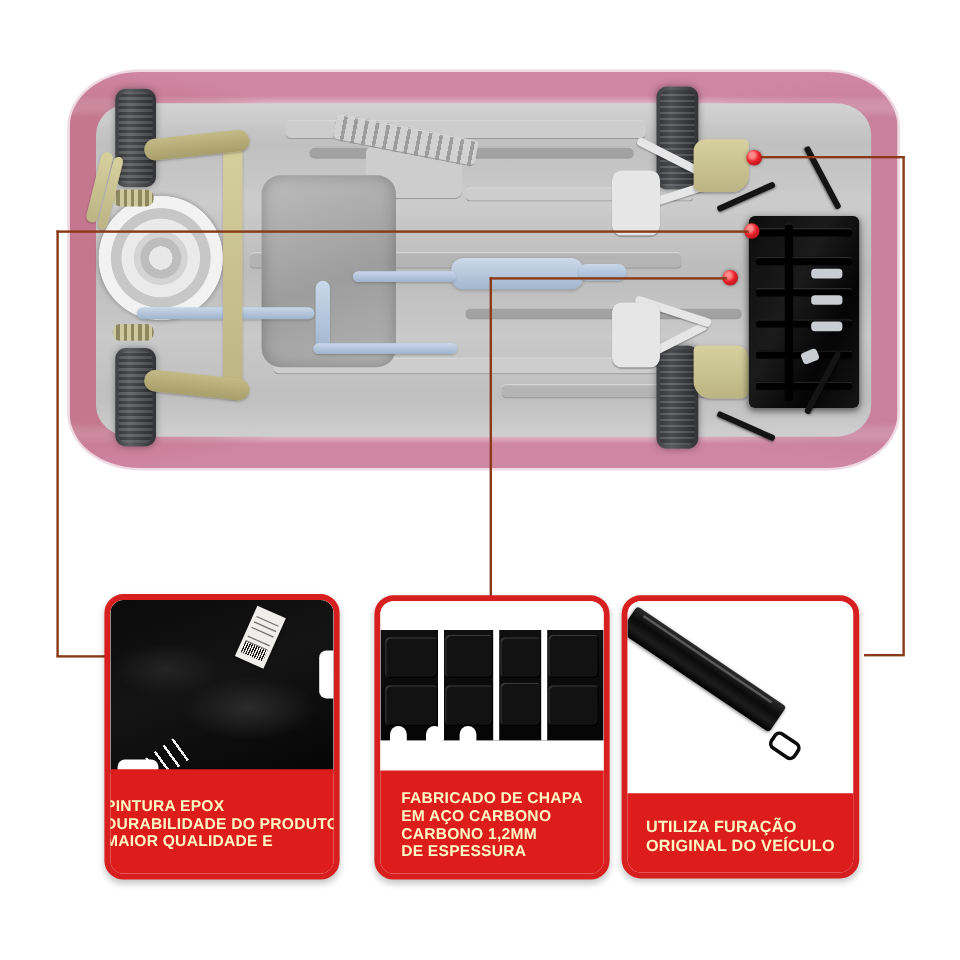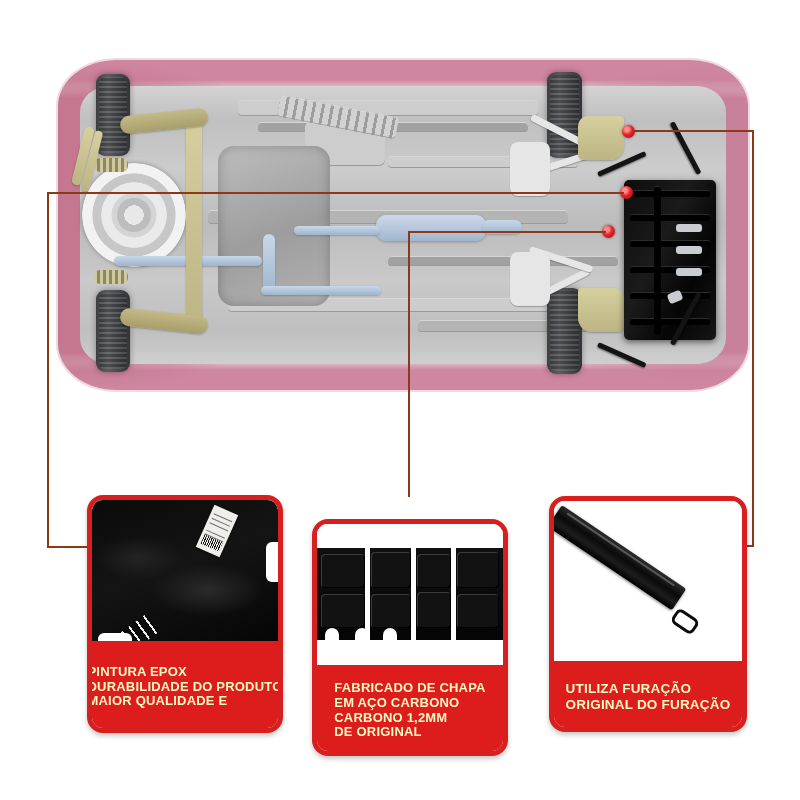--- a/index.html
+++ b/index.html
@@ -223,21 +223,21 @@
     </div>
     <div class="cap" style="height:92px;font-size:13px;">
       <div>
         <span>PINTURA EPOX</span>
         <span>DURABILIDADE DO PRODUTO</span>
         <span>MAIOR QUALIDADE E</span>
       </div>
     </div>
   </div>
 
-  <div class="card" style="left:312px;top:496px;width:186px;height:227px;margin-top:23px;">
+  <div class="card" style="left:312px;top:496px;width:186px;height:227px;">
     <div class="photo" style="height:141px;">
       <div class="ph-ribs">
         <div class="blk" style="top:24px;height:92px;"></div>
         <div class="cell" style="left:4px;top:30px;width:44px;height:34px;"></div>
         <div class="cell" style="left:54px;top:28px;width:40px;height:36px;"></div>
         <div class="cell" style="left:100px;top:30px;width:34px;height:34px;"></div>
         <div class="cell" style="left:140px;top:28px;width:42px;height:36px;"></div>
         <div class="cell" style="left:4px;top:70px;width:44px;height:34px;"></div>
         <div class="cell" style="left:54px;top:70px;width:40px;height:34px;"></div>
         <div class="cell" style="left:100px;top:68px;width:34px;height:36px;"></div>
@@ -248,33 +248,33 @@
         <div class="foot" style="left:8px;top:104px;width:14px;height:37px;"></div>
         <div class="foot" style="left:38px;top:104px;width:14px;height:37px;"></div>
         <div class="foot" style="left:66px;top:104px;width:14px;height:37px;"></div>
       </div>
     </div>
     <div class="cap" style="height:91px;font-size:13px;">
       <div>
         <span>FABRICADO DE CHAPA</span>
         <span>EM AÇO CARBONO</span>
         <span>CARBONO 1,2MM</span>
-        <span>DE ORIGINAL</span>
-      </div>
-    </div>
-  </div>
-
-  <div class="card" style="left:549px;top:496px;width:188px;height:226px;">
+        <span>DE ESPESSURA</span>
+      </div>
+    </div>
+  </div>
+
+  <div class="card" style="left:518px;top:496px;width:188px;height:226px;">
     <div class="photo" style="height:160px;">
       <div class="ph-bar">
         <div class="bar"></div>
         <div class="eye" style="left:118px;top:112px;transform:rotate(34deg);"></div>
       </div>
     </div>
     <div class="cap" style="height:71px;font-size:13.5px;">
       <div>
         <span>UTILIZA FURAÇÃO</span>
-        <span>ORIGINAL DO FURAÇÃO</span>
+        <span>ORIGINAL DO VEÍCULO</span>
       </div>
     </div>
   </div>
 
 </div>
 
 </body></html>

